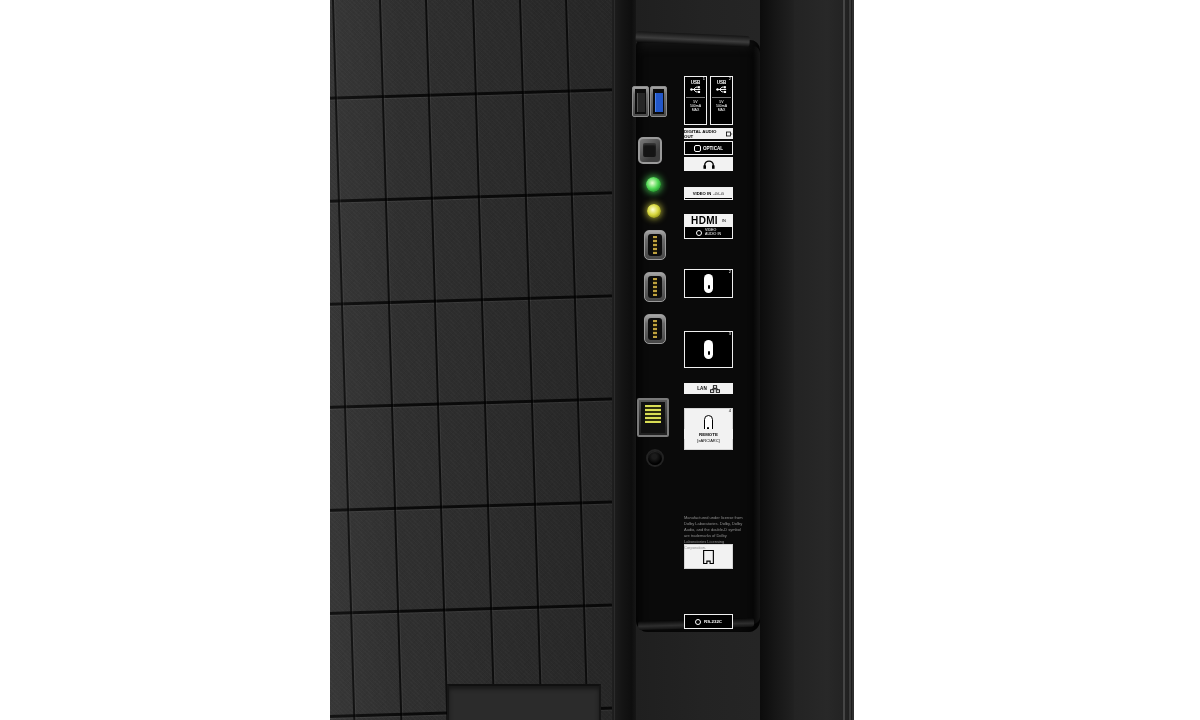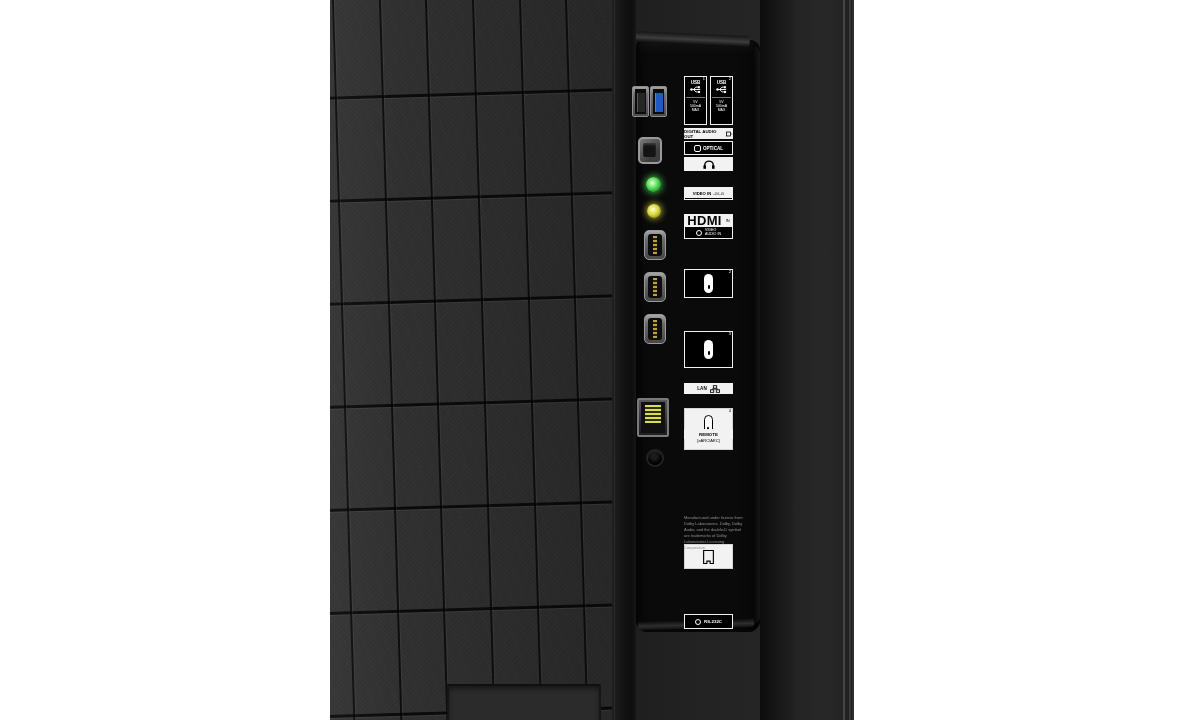--- a/index.html
+++ b/index.html
@@ -116,21 +116,21 @@
   .optical-glyph{width:7px;height:7px;border:1.3px solid #fff;border-radius:2px;box-sizing:border-box;background:#000;}
   .phones-strip{top:117px;height:14px;}
   .jack-box{top:133px;height:13px;}
   .ring{width:7px;height:7px;border:2px solid #fff;border-radius:50%;box-sizing:border-box;}
   .ring.small{width:6px;height:6px;border-width:1.6px;}
   .video-strip{top:148px;height:10px;font-size:4.2px;gap:2px;}
   .video-icons{font-size:4.2px;font-weight:normal;}
   .va-box{top:159px;height:13px;gap:3px;}
   .va-text{font-size:3.6px;line-height:3.8px;text-align:left;}
   .hdmi-strip{top:174px;height:13px;}
-  .hdmi-logo{font-size:13px;font-weight:900;letter-spacing:0.3px;}
+  .hdmi-logo{font-size:10px;font-weight:900;letter-spacing:0.3px;}
   .hdmi-suffix{font-size:4px;font-weight:normal;margin-left:2px;}
   .hdmi-box-1{top:189px;height:29px;}
   .hdmi-box-2{top:222px;height:37px;}
   .hdmi-box-3{top:262px;height:42px;}
   .hdmi-glyph{width:9px;height:19px;background:#fff;border-radius:4.5px;position:relative;}
   .hdmi-glyph::after{content:"";position:absolute;left:3.5px;top:11px;width:2px;height:4px;background:#000;border-radius:1px;}
   .hdmi-glyph-dark{width:9px;height:21px;background:#fff;border:1.4px solid #000;border-radius:5px;position:relative;box-sizing:border-box;}
   .hdmi-glyph-dark::after{content:"";position:absolute;left:2.4px;top:11px;width:1.6px;height:4px;background:#000;border-radius:1px;}
   .earc-text{font-size:4px;margin-top:2px;}
   .lan-strip{top:343px;height:11px;font-size:4.6px;gap:3px;}

